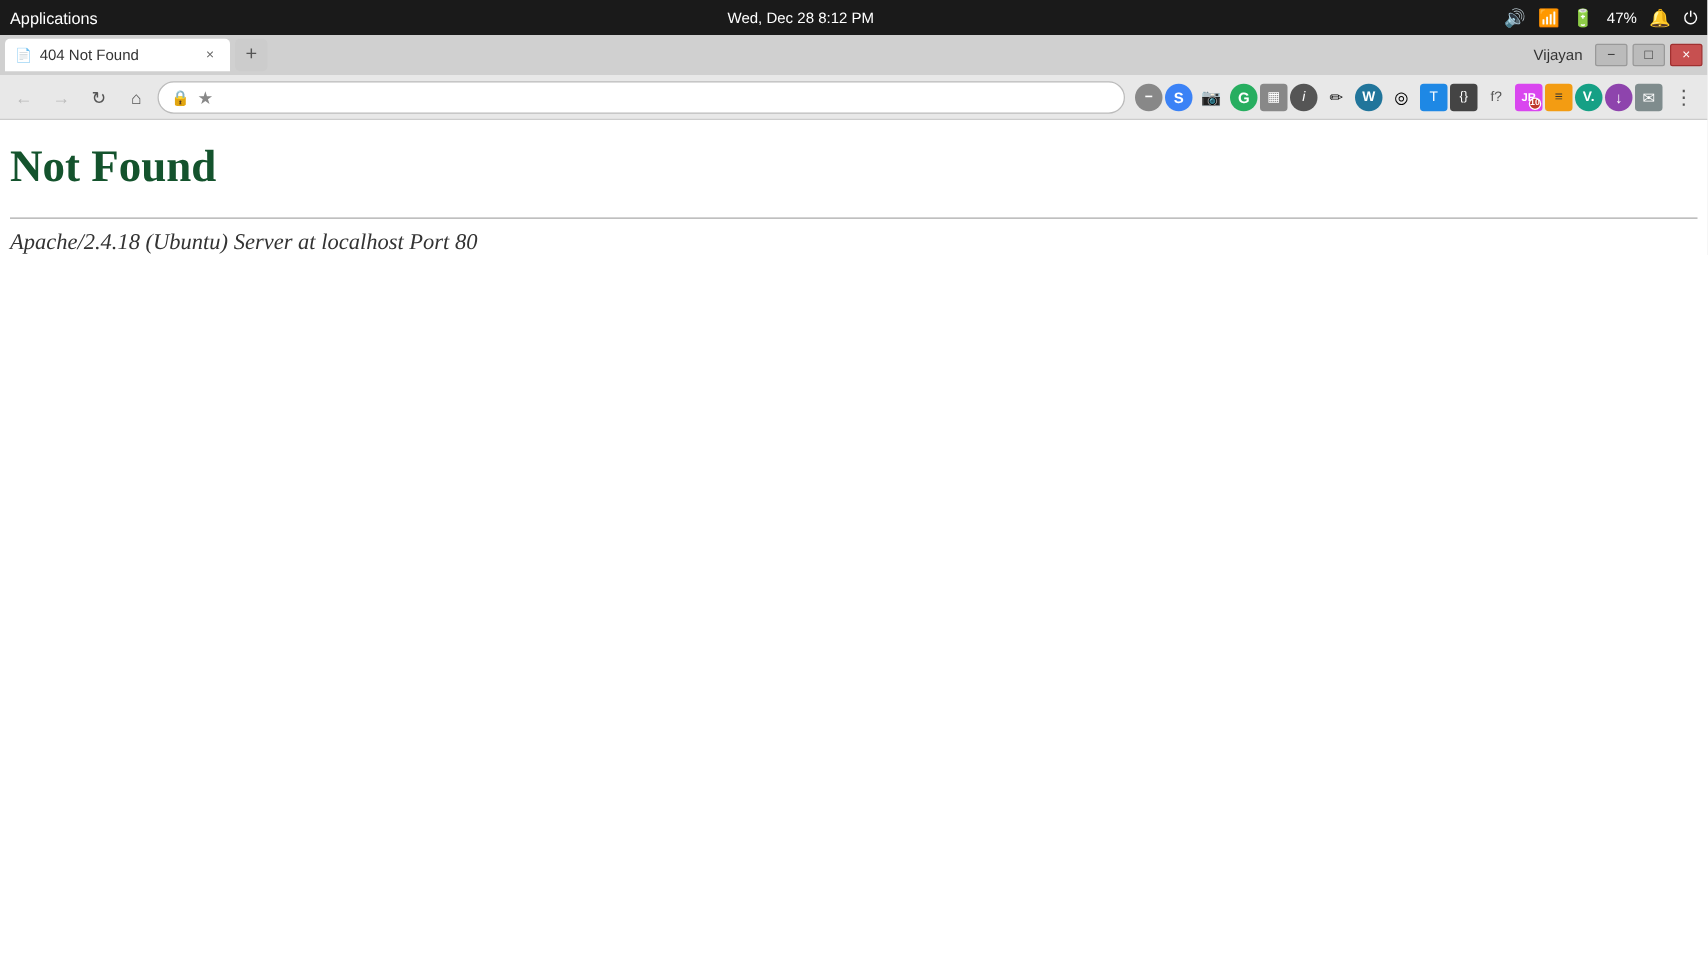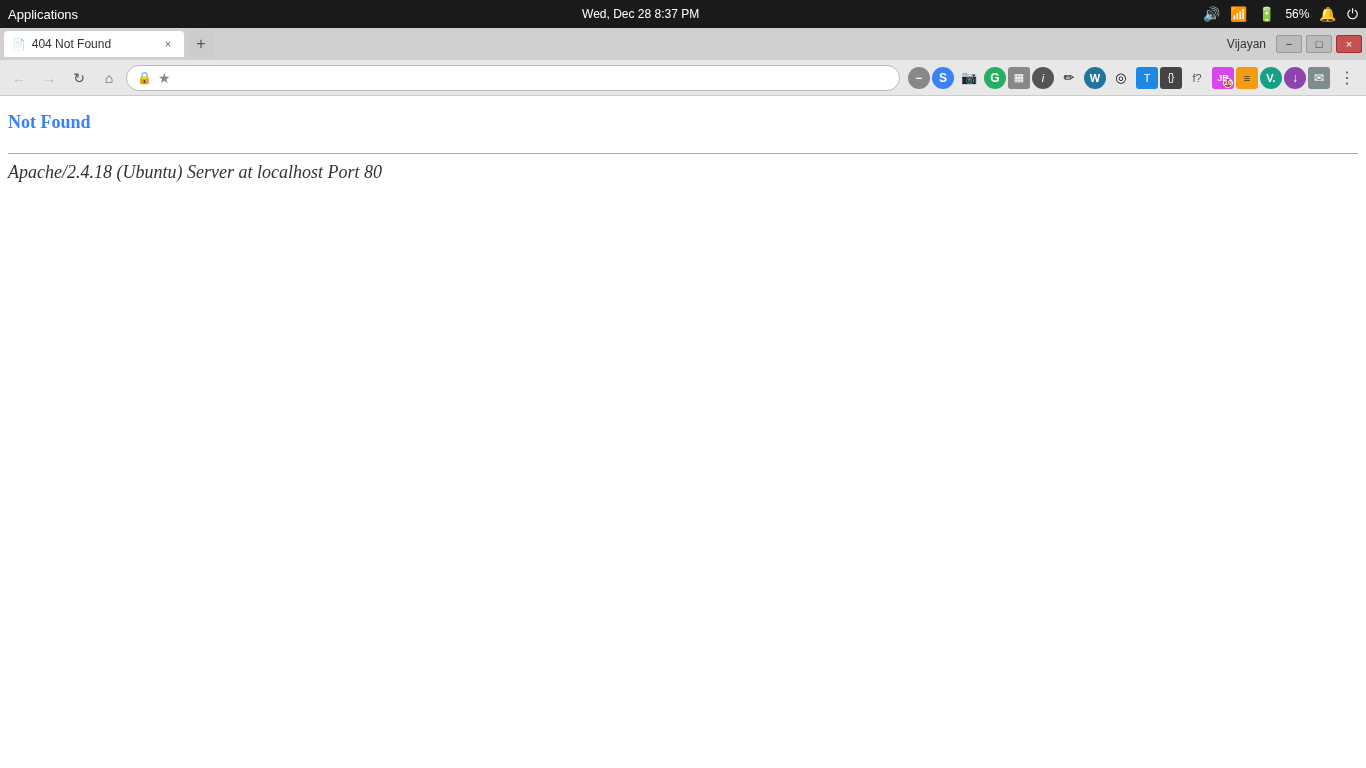--- a/index.html
+++ b/index.html
@@ -150,23 +150,23 @@
 
     
     .browser-content {
       background: white;
       flex: 1;
       padding: 16px 8px;
       font-family: 'Times New Roman', Times, serif;
     }
 
     .page-title {
-      font-size: 18px;
+      font-size: 36px;
       font-weight: bold;
-      color: #3b82f6;
+      color: #14532d;
       margin-bottom: 20px;
     }
 
     .error-message {
       font-size: 14px;
       color: #cc0000;
       margin-bottom: 20px;
     }
 
     .divider {
@@ -201,27 +201,27 @@
       align-items: center;
       justify-content: center;
     }
   </style>
 </head>
 <body>
 
 <div class="taskbar">
   <div class="taskbar-left">Applications</div>
   <div class="taskbar-center">
-    <span>Wed, Dec 28   8:37 PM</span>
+    <span>Wed, Dec 28   8:12 PM</span>
   </div>
   <div class="taskbar-right">
     <span class="taskbar-icon">🔊</span>
     <span class="taskbar-icon">📶</span>
     <span class="taskbar-icon">🔋</span>
-    <span>56%</span>
+    <span>47%</span>
     <span class="taskbar-icon">🔔</span>
     <span class="taskbar-icon">⏻</span>
   </div>
 </div>
 
 <div class="browser-window">
 
   <div class="browser-titlebar">
 
     <div class="tab">

